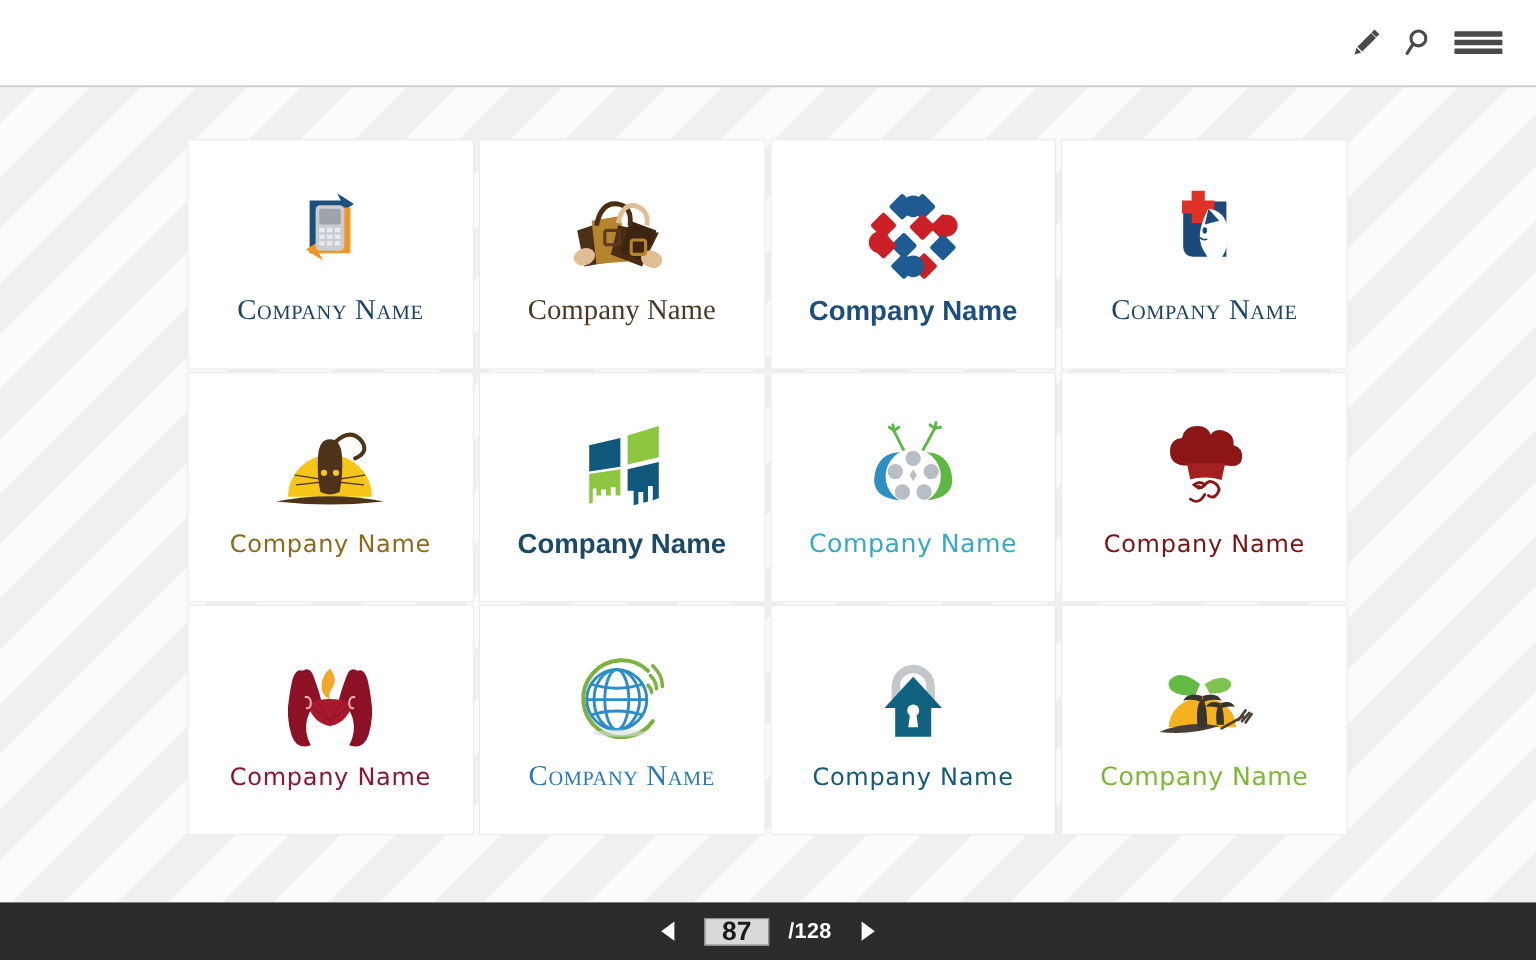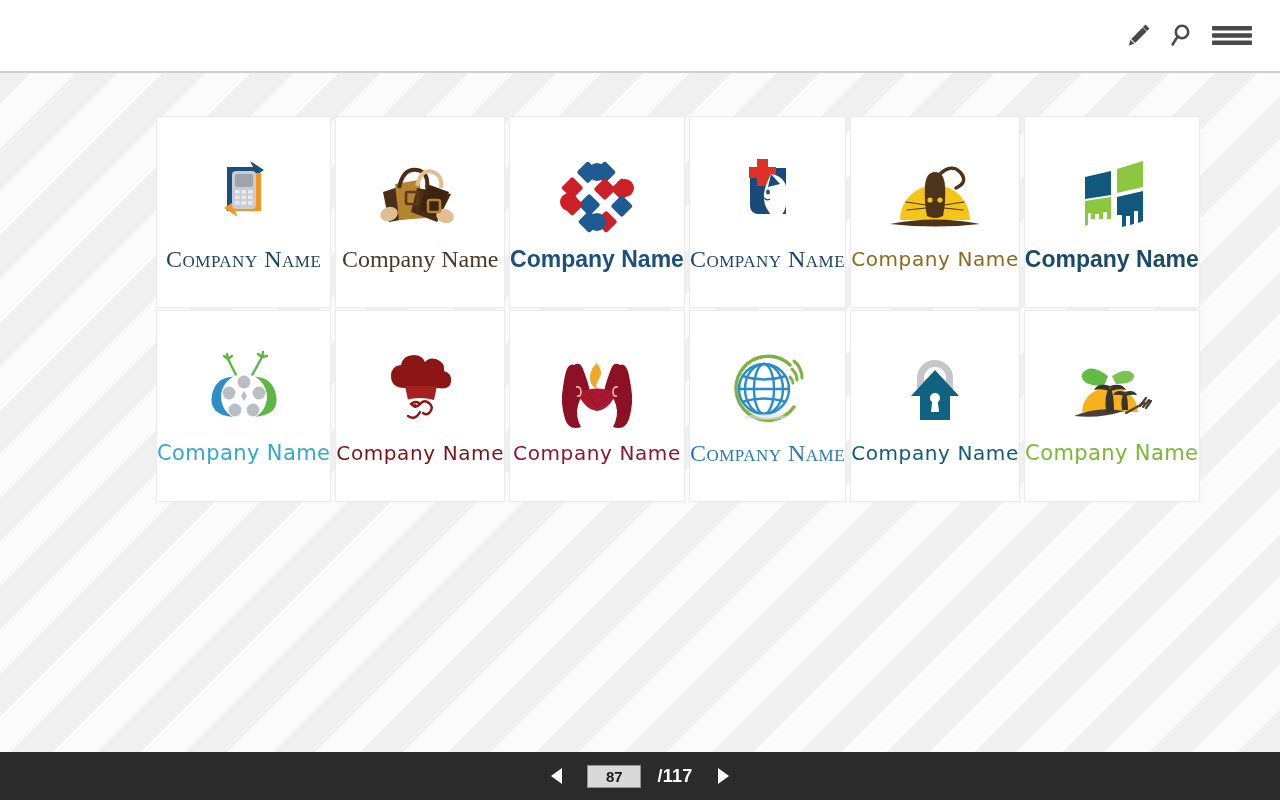--- a/index.html
+++ b/index.html
@@ -71,21 +71,21 @@
        #fbfbfb 30px, #fbfbfb 62px);
     overflow: hidden;
   }
 
   .grid {
     position: absolute;
     left: 156px;
     top: 43px;
     width: 971px;
     display: grid;
-    grid-template-columns: repeat(6, 1fr);
+    grid-template-columns: repeat(4, 1fr);
     grid-auto-rows: 194px;
     gap: 0px;
   }
 
   .card {
     background: #ffffff;
     border: 1px solid #ececec;
     margin: 0 4px 2px 0;
     display: flex;
     flex-direction: column;
@@ -161,21 +161,21 @@
   }
   .arrow-btn svg { display: block; }
 
   .page-input {
     width: 54px;
     height: 23px;
     background: #d9d9d9;
     border: 1px solid #8f8f8f;
     color: #1a1a1a;
     font-family: "Liberation Sans", sans-serif;
-    font-size: 15px;
+    font-size: 22px;
     font-weight: bold;
     text-align: center;
     outline: none;
   }
   .page-total {
     color: #ffffff;
     font-size: 18px;
     font-weight: bold;
     letter-spacing: 0.3px;
   }
@@ -456,21 +456,21 @@
   <div class="pager">
 
     <button class="arrow-btn" title="Previous page">
       <svg width="16" height="20" viewBox="0 0 16 20">
         <polygon points="13,2 13,18 2,10" fill="#ffffff"></polygon>
       </svg>
     </button>
 
     <input class="page-input" type="text" value="87" style="">
 
-    <span class="page-total">/117</span>
+    <span class="page-total">/128</span>
 
     <button class="arrow-btn" title="Next page">
       <svg width="16" height="20" viewBox="0 0 16 20">
         <polygon points="3,2 3,18 14,10" fill="#ffffff"></polygon>
       </svg>
     </button>
 
   </div>
 </div>
 

